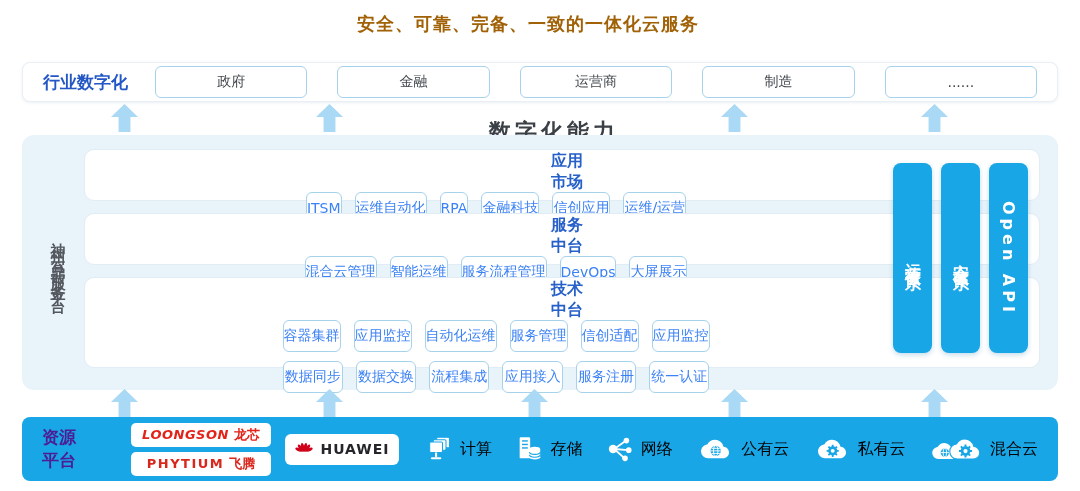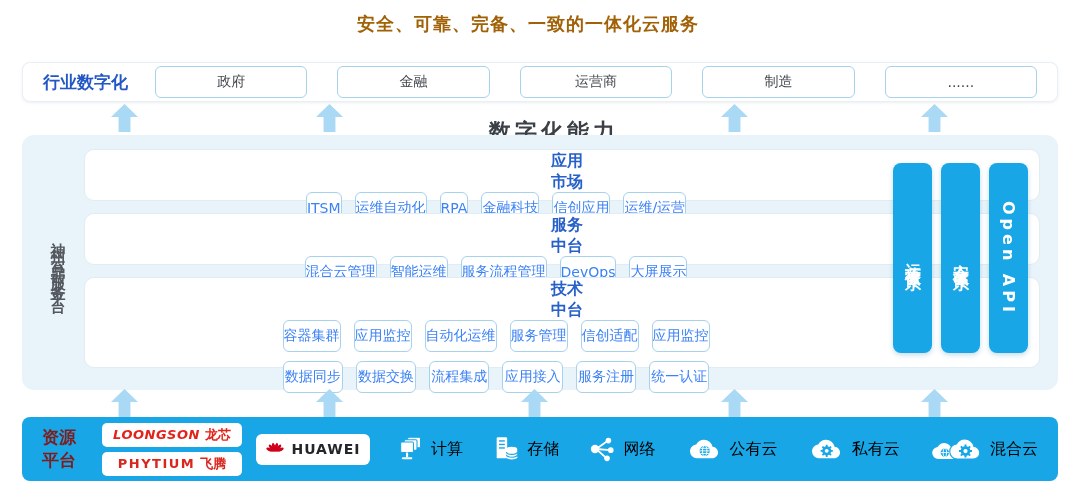--- a/index.html
+++ b/index.html
@@ -43,24 +43,24 @@
   .pcol .pboxes{flex:none;margin:0;}
 
   .pillars{position:absolute;left:871px;top:28px;display:flex;gap:9px;}
   .pillar{width:39px;height:190px;background:#18a6e6;border-radius:8px;color:#fff;
         display:flex;align-items:center;justify-content:center;writing-mode:vertical-rl;
         font-size:16px;font-weight:700;letter-spacing:4px;box-shadow:0 2px 5px rgba(20,120,180,.25);}
 
   
   .resource-band{position:absolute;left:22px;top:417px;width:1036px;height:64px;background:#18a6e6;
         border-radius:8px;display:flex;align-items:center;box-sizing:border-box;padding:0 20px;}
-  .res-label{width:40px;flex:none;font-size:17px;font-weight:700;color:#7f1d1d;line-height:23px;word-break:break-all;}
+  .res-label{width:40px;flex:none;font-size:17px;font-weight:700;color:#4c1d95;line-height:23px;word-break:break-all;}
   .vendor-stack{margin-left:20px;display:flex;flex-direction:column;gap:5px;flex:none;}
   .vendor-box{background:#fff;border-radius:5px;display:flex;align-items:center;justify-content:center;}
-  .vendor-box.chip{width:140px;height:24px;gap:5px;}
+  .vendor-box.chip{width:140px;height:24px;gap:5px;margin-left:29px;}
   .loongson-en{font-size:13px;font-weight:800;font-style:italic;color:#e2231a;letter-spacing:.5px;}
   .loongson-cn{font-size:13px;font-weight:800;color:#e2231a;}
   .phytium-en{font-size:13px;font-weight:700;color:#d8281e;letter-spacing:1.5px;}
   .phytium-cn{font-size:13px;font-weight:700;color:#d8281e;}
   .vendor-box.huawei{margin-left:14px;width:114px;height:31px;border-radius:6px;gap:6px;flex:none;}
   .huawei-label{font-size:14px;font-weight:700;color:#24262b;letter-spacing:1px;}
   .res-items{flex:1;display:flex;align-items:center;justify-content:space-between;margin-left:26px;}
   .res-item{display:flex;align-items:center;gap:7px;}
   .res-item .lbl{font-size:16px;color:#000000;font-weight:500;}
   .res-icon{display:flex;align-items:center;}

